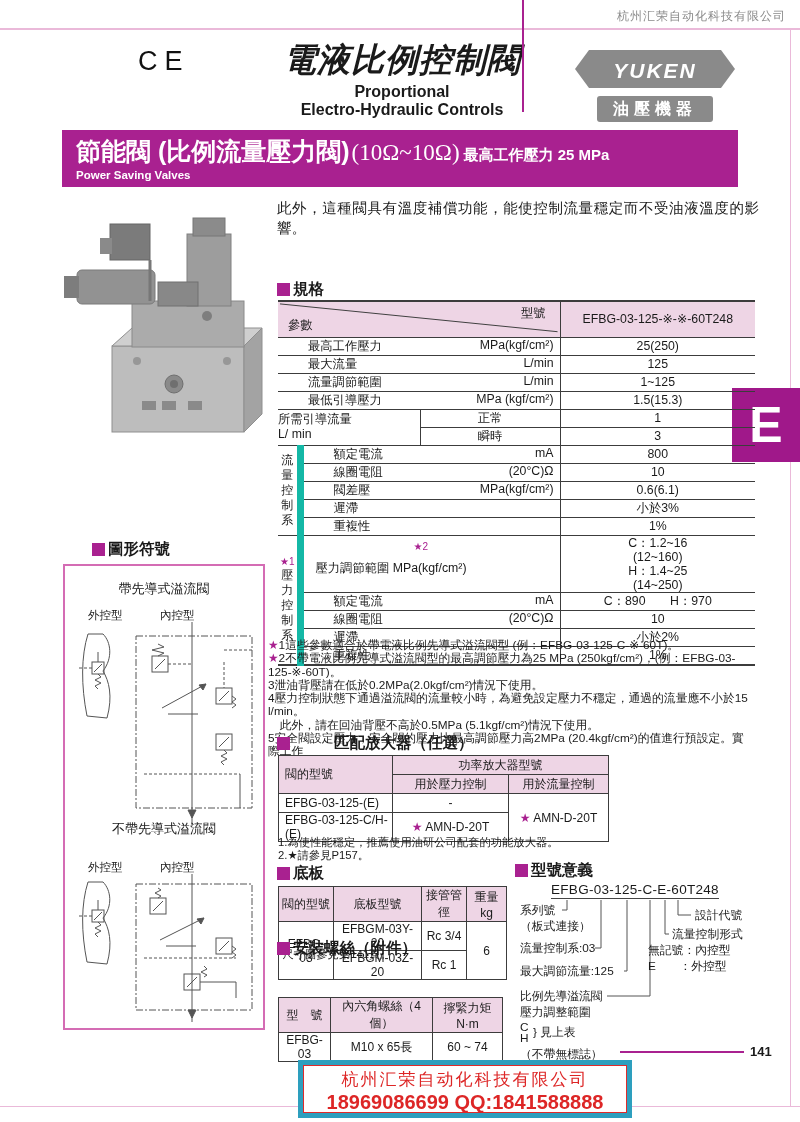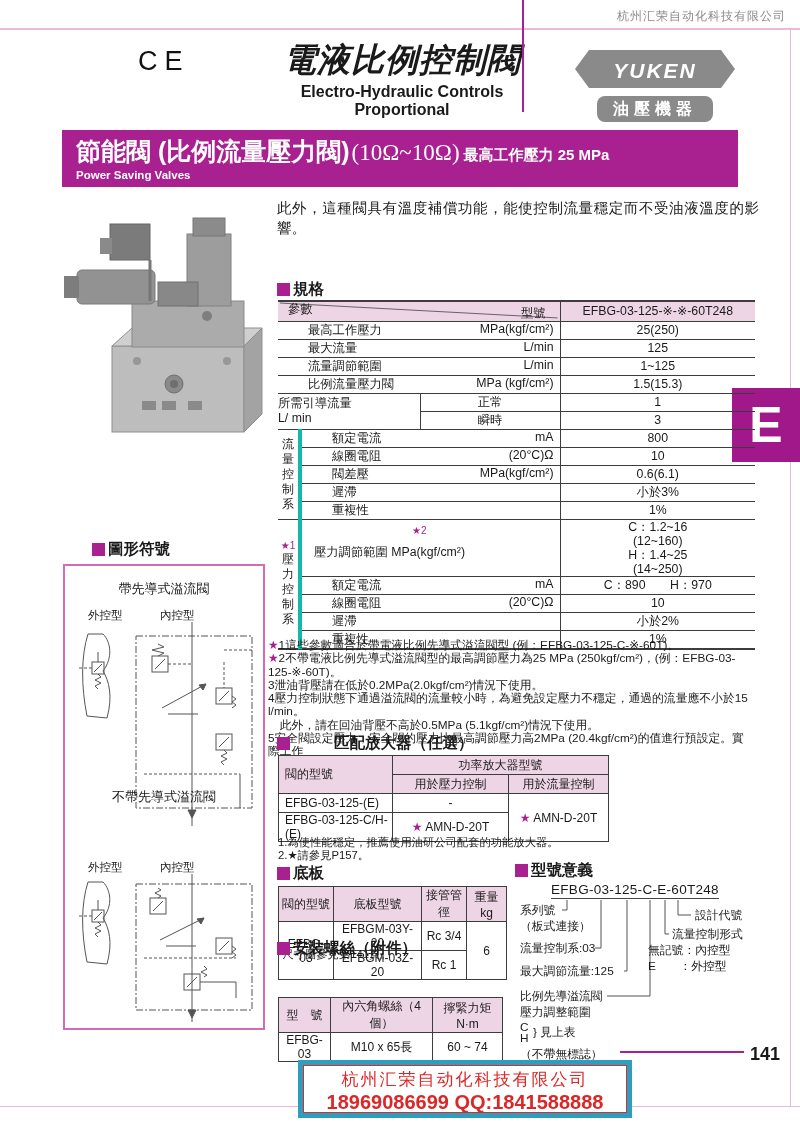--- a/index.html
+++ b/index.html
@@ -11,51 +11,51 @@
   .rule-right { position:absolute; left:790px; top:28px; width:1px; height:1078px; background:#eab9d9; }
   .rule-bottom { position:absolute; left:0; top:1106px; width:800px; height:1px; background:#eab9d9; }
 
   .company-header { position:absolute; top:8px; right:14px; font-size:12px; color:#8a8a8a; letter-spacing:1px; }
   .ce-mark { position:absolute; left:138px; top:46px; font-size:27px; letter-spacing:7px; color:#111;text-align:center; }
   .title-block { position:absolute; left:282px; top:38px; width:240px; text-align:center; }
   .title-cn { font-size:33px; font-weight:bold; font-style:italic; letter-spacing:1px; white-space:nowrap; }
   .title-en { font-size:16px; font-weight:bold; line-height:18px; }
   .head-divider { position:absolute; left:522px; top:0; width:2px; height:112px; background:#a92190; }
   .logo { position:absolute; left:575px; top:50px; width:160px; text-align:center; }
-  .logo-sub { margin:4px auto 0; width:116px; height:26px; background:#8a8a8a; border-radius:8px; color:#fff; font-weight:bold; font-size:16px; letter-spacing:5px; line-height:26px; }
+  .logo-sub { margin:4px auto 0; width:116px; height:26px; background:#8a8a8a; border-radius:3px; color:#fff; font-weight:bold; font-size:16px; letter-spacing:5px; line-height:26px; }
 
   .banner { position:absolute; left:62px; top:130px; width:676px; height:57px; background:#a92190; color:#fff; padding:5px 0 0 14px; }
   .banner-line1 { display:flex; align-items:baseline; white-space:nowrap; }
   .b-title { font-size:25px; font-weight:bold; }
   .b-ohm { font-size:23px; font-family:"Liberation Serif","DejaVu Serif",serif; margin-left:2px; }
   .b-press { font-size:15px; font-weight:bold; margin-left:4px; }
   .banner-line2 { font-size:11.5px; font-weight:bold; margin-top:1px; }
 
   .side-tab { position:absolute; left:732px; top:388px; width:68px; height:74px; background:#a0188a; color:#fff; font-size:50px; font-weight:bold; text-align:center; line-height:74px; }
 
   .photo { position:absolute; left:62px; top:196px; }
   .intro { position:absolute; left:277px; top:199px; width:482px; font-size:14.5px; line-height:19.5px; text-align:justify; }
 
   .sec-head { position:absolute; display:flex; align-items:center; gap:3px; font-size:15.5px; font-weight:bold; white-space:nowrap; }
   .sq { width:13px; height:13px; background:#a92190; flex:none; }
 
   table { border-collapse:collapse; table-layout:fixed; position:absolute; }
   .spec { left:278px; top:300px; width:477px; border-top:2px solid #3c3c3c; border-bottom:2px solid #3c3c3c; }
   .spec td { border-top:1px solid #3c3c3c; font-size:12.3px; height:16px; padding:0; vertical-align:middle; }
-  .spec tr.hdr { height:20px; }
+  .spec tr.hdr { height:36px; }
   .spec tr.hdr td { background:#eed5e5; }
   .spec .val { border-left:1px solid #3c3c3c; text-align:center; }
   .diag { position:relative; }
   .diag svg { position:absolute; inset:0; width:100%; height:100%; }
   .corner-param { position:absolute; left:10px; bottom:3px; font-weight:normal; }
   .corner-model { position:absolute; right:14px; top:3px; }
   .lr { display:flex; justify-content:space-between; padding-left:30px; padding-right:6px; }
   .pf { text-align:left; line-height:15px; }
   .sub { border-left:1px solid #3c3c3c; text-align:center; }
-  .grp { border-right:4px solid #14b8a6; text-align:center; vertical-align:middle; }
+  .grp { border-right:7px solid #14b8a6; text-align:center; vertical-align:middle; }
   .vchars { width:14px; margin:0 auto; word-break:break-all; line-height:15px; font-size:12px; }
   .gstar { display:block; color:#a92190; font-size:10px; line-height:12px; }
   .range { position:relative; }
   .range .star2 { position:absolute; left:110px; top:5px; color:#a92190; font-size:10px; }
   .range .rlabel { padding-left:12px; margin-top:10px; }
   .multi div { line-height:14px; }
 
   .footnotes { position:absolute; left:268px; top:639px; width:486px; font-size:11.8px; line-height:13.3px; }
   .fn-line .star { color:#a92190; }
 
@@ -71,43 +71,43 @@
   .mm { position:absolute; left:515px; top:860px; width:285px; height:210px; }
   .mm .lbl { position:absolute; font-size:11.8px; white-space:nowrap; line-height:13px; }
   .mm-code { position:absolute; left:36px; top:22px; font-size:13.5px; letter-spacing:0.3px; border-bottom:1px solid #444; padding-bottom:1px; white-space:nowrap; }
   .mm svg { position:absolute; left:0; top:0; }
 
   .sym-box { position:absolute; left:63px; top:564px; width:202px; height:466px; border:2px solid #d46cb4; }
   .sym-lbl { position:absolute; font-size:11.5px; white-space:nowrap; }
   .sym-title { position:absolute; width:202px; text-align:center; font-size:13px; left:63px; }
 
   .pageno-line { position:absolute; left:620px; top:1051px; width:124px; height:2px; background:#a92190; }
-  .pageno { position:absolute; left:750px; top:1044px; font-size:18px; font-weight:bold; }
+  .pageno { position:absolute; left:750px; top:1044px; font-size:13px; font-weight:bold; }
 
   .footer-box { position:absolute; left:298px; top:1060px; width:334px; height:58px; background:#fff; border:5px solid #2d9fbe; z-index:5; }
   .footer-inner { border:1px solid #e02a2a; height:100%; text-align:center; color:#dd2626; padding-top:2px; }
   .f-line1 { font-size:17px; letter-spacing:2px; }
   .f-line2 { font-size:20px; font-weight:bold; }
 </style>
 </head>
 <body>
 
 <div class="page">
 
   <div class="rule-top"></div>
   <div class="rule-right"></div>
   <div class="rule-bottom"></div>
 
   <div class="company-header">杭州汇荣自动化科技有限公司</div>
   <div class="ce-mark">CE</div>
 
   <div class="title-block">
     <div class="title-cn">電液比例控制閥</div>
+    <div class="title-en">Proportional</div>
     <div class="title-en">Electro-Hydraulic Controls</div>
-    <div class="title-en">Proportional</div>
   </div>
   <div class="head-divider"></div>
 
   <div class="logo">
     <svg width="160" height="38">
       <polygon points="14,0 146,0 160,19 146,38 14,38 0,19" fill="#8a8a8a"></polygon>
       <text x="80" y="28" text-anchor="middle" font-size="21" font-weight="bold" font-style="italic" fill="#ffffff" letter-spacing="2">YUKEN</text>
     </svg>
     <div class="logo-sub">油壓機器</div>
   </div>
@@ -198,21 +198,21 @@
             <div class="lr">
               <span>流量調節範圍</span>
               <span>L/min</span>
             </div>
           </td>
           <td class="val">1~125</td>
         </tr>
     <tr>
           <td colspan="3">
             <div class="lr">
-              <span>比例流量壓力閥</span>
+              <span>最低引導壓力</span>
               <span>MPa (kgf/cm²)</span>
             </div>
           </td>
           <td class="val">1.5(15.3)</td>
         </tr>
     <tr>
       <td colspan="2" rowspan="2" class="pf">
         <div>所需引導流量</div>
         <div>L/ min</div>
       </td>
@@ -494,21 +494,21 @@
       <polyline points="96,28 124,28" stroke-dasharray="3 2"></polyline>
       <rect x="88" y="112" width="16" height="16"></rect>
       <line x1="91" y1="125" x2="101" y2="115"></line>
       <path d="M96,128 l3,3 -6,3 6,3 -6,3 3,3"></path>
       <line x1="16" y1="152" x2="112" y2="152" stroke-dasharray="3 2"></line>
       <line x1="112" y1="152" x2="112" y2="186"></line>
       <polygon points="64,196 60,188 68,188" fill="#555555"></polygon>
     </g>
   </svg>
 
-  <div class="sym-title" style="top:788px;">不帶先導式溢流閥</div>
+  <div class="sym-title" style="top:820px;">不帶先導式溢流閥</div>
   <div class="sym-lbl" style="left:88px; top:860px;">外控型</div>
   <div class="sym-lbl" style="left:160px; top:860px;">內控型</div>
 
   <svg style="position:absolute; left:76px; top:876px;" width="48" height="96">
     <g stroke="#555555" fill="none" stroke-width="1">
       <path d="M12,6 C5,28 5,56 11,86 L31,88 C37,66 33,52 27,42 C37,30 35,14 27,6 Z"></path>
       <rect x="16" y="34" width="12" height="12"></rect>
       <line x1="18" y1="44" x2="26" y2="36"></line>
       <path d="M22,46 l3,3 -6,3 6,3 -6,3 3,3"></path>
       <line x1="3" y1="40" x2="16" y2="40" stroke-dasharray="3 2"></line>

